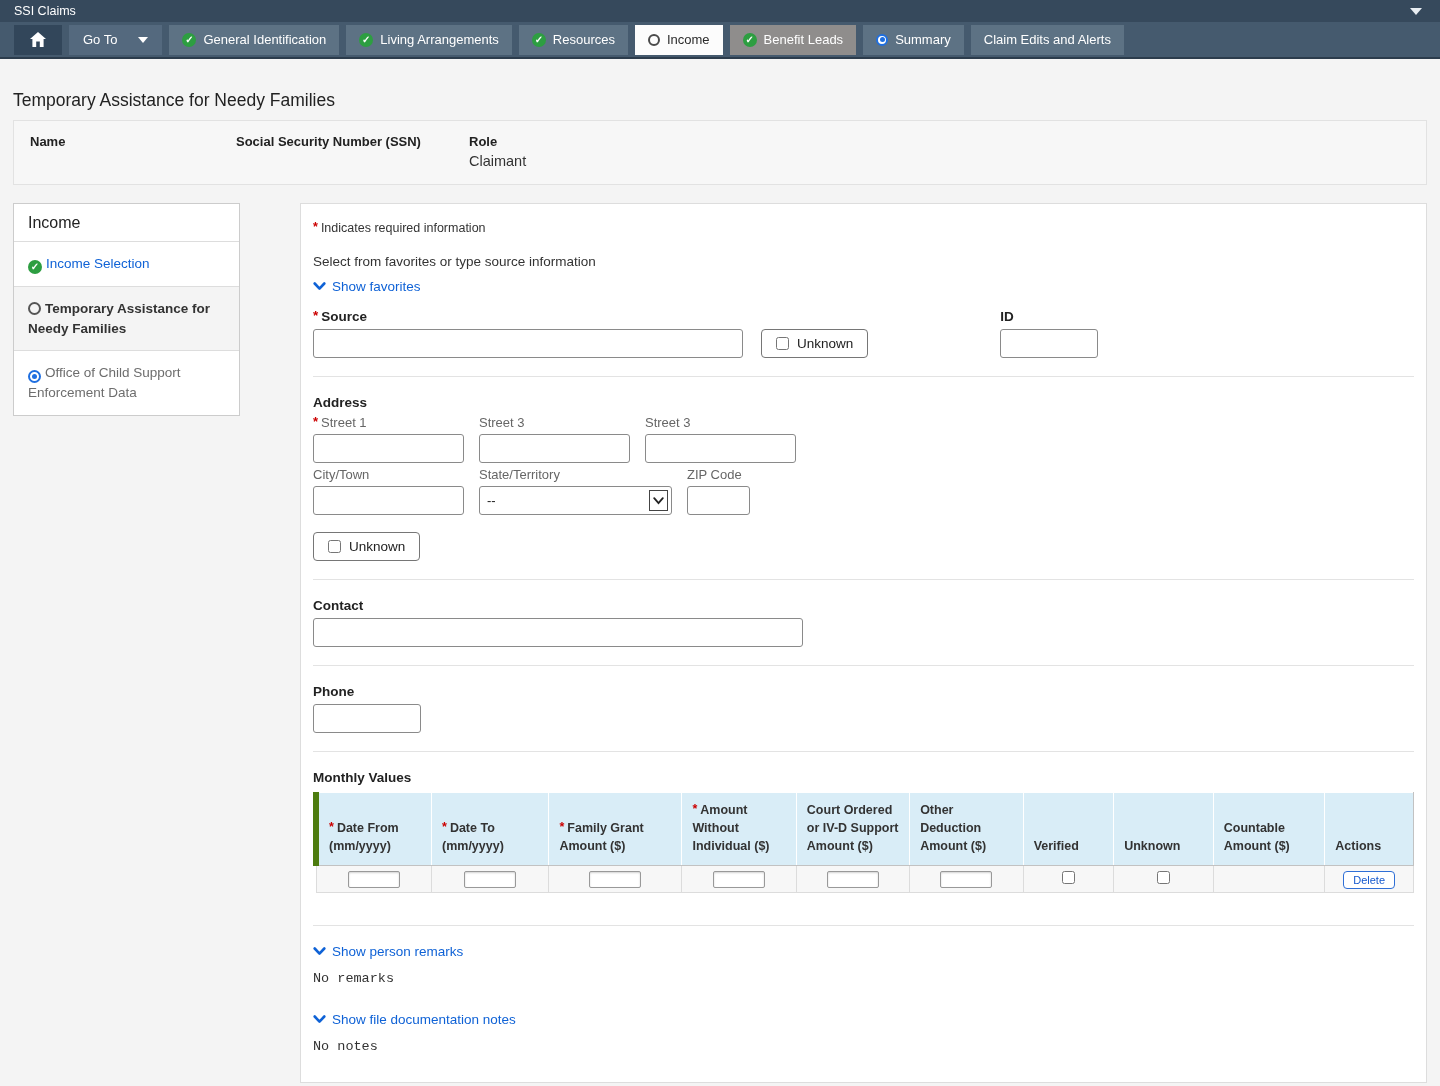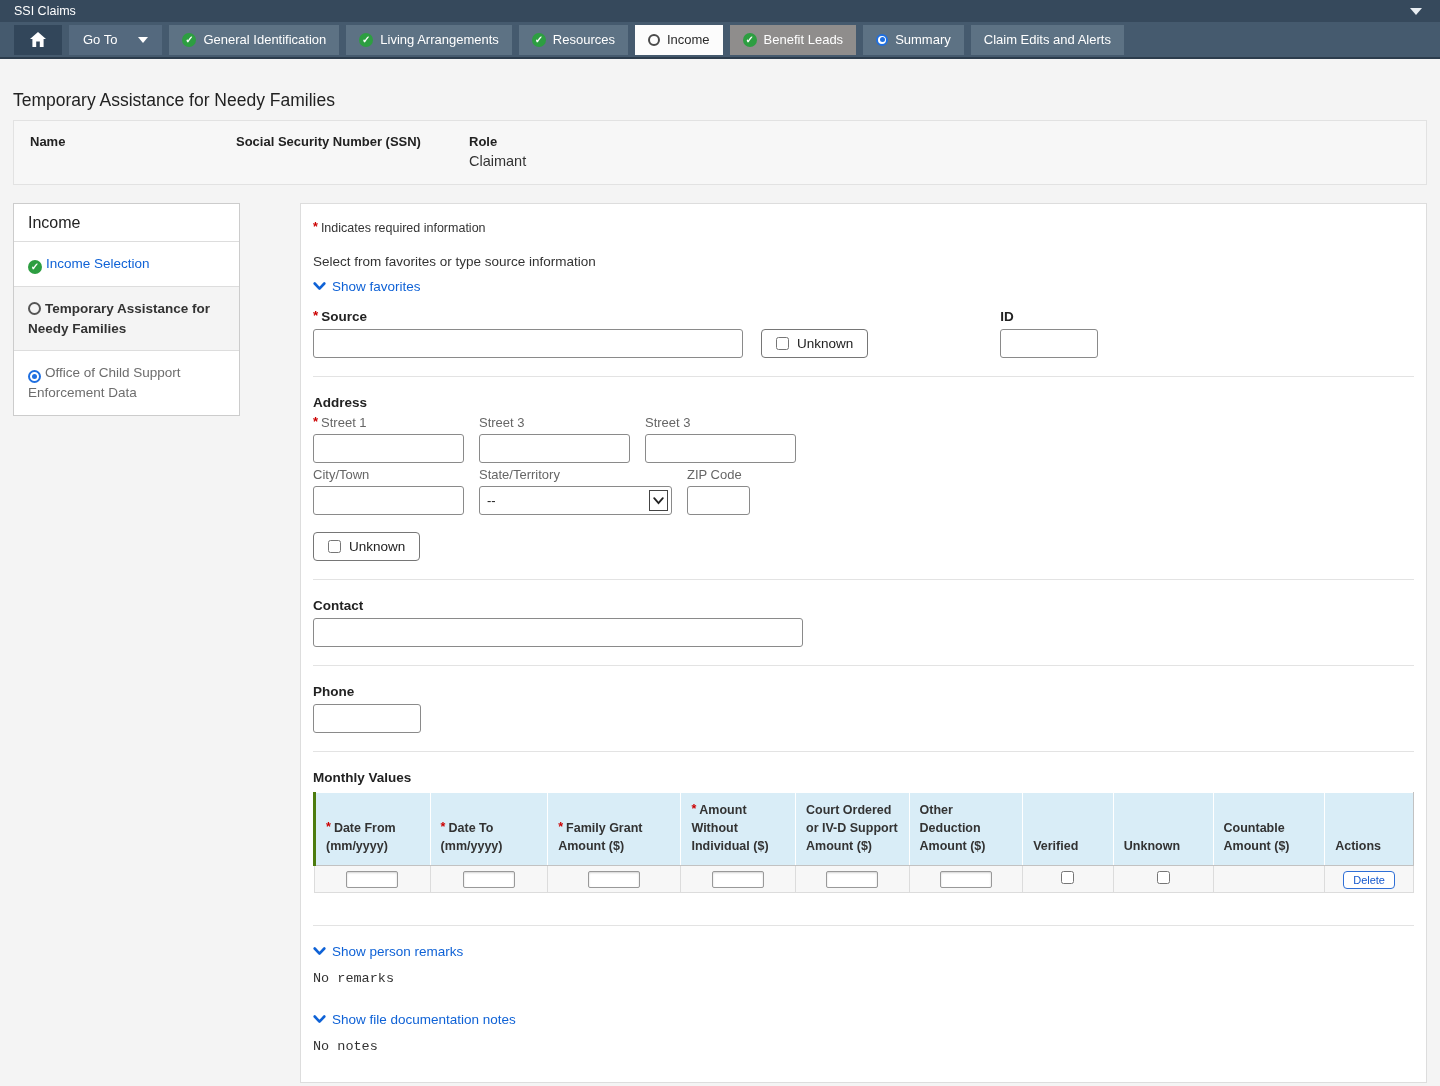--- a/index.html
+++ b/index.html
@@ -85,21 +85,21 @@
                 padding-left:7px; font-size:13px; color:#222; cursor:pointer; }
   .sel-arrow { width:19px; height:21px; border:1px solid #444; margin-right:3px;
                display:flex; align-items:center; justify-content:center; background:#fff; }
 
   
   .section-title { font-size:13.5px; font-weight:bold; color:#222; margin-top:2px; }
   table.mv { border-collapse:collapse; width:100%; margin-top:7px; border:1px solid #c2c2c2; }
   table.mv th { background:#d9edf7; font-size:12.5px; font-weight:bold; color:#333;
                 text-align:left; vertical-align:bottom; padding:8px 6px 10px 10px;
                 border:1px solid #fff; border-bottom:1px solid #c2c2c2; line-height:1.45; }
-  table.mv th:first-child { border-left:3px solid #4d7c0f; }
+  table.mv th:first-child { border-left:6px solid #4d7c0f; }
   table.mv th:last-child { border-right:1px solid #c2c2c2; }
   table.mv td { background:#f7f7f7; border:1px solid #dcdcdc; height:27px; text-align:center;
                 vertical-align:middle; }
   .cell-input { width:52px; height:17px; border:1px solid #999; border-radius:2px;
                 box-shadow:inset 0 1px 2px rgba(0,0,0,.18); }
   .cell-check { width:13px; height:13px; }
   .mini-btn { background:#fff; border:1px solid #2f6fd6; border-radius:4px; color:#1458cd;
               font-size:11px; padding:2px 9px; cursor:pointer; font-family:"Liberation Sans",sans-serif; }
   .plain { font-size:13.5px; color:#333; margin-top:12px;font-family:Liberation Mono, monospace; }
   .gap-lg { margin-top:26px; }

